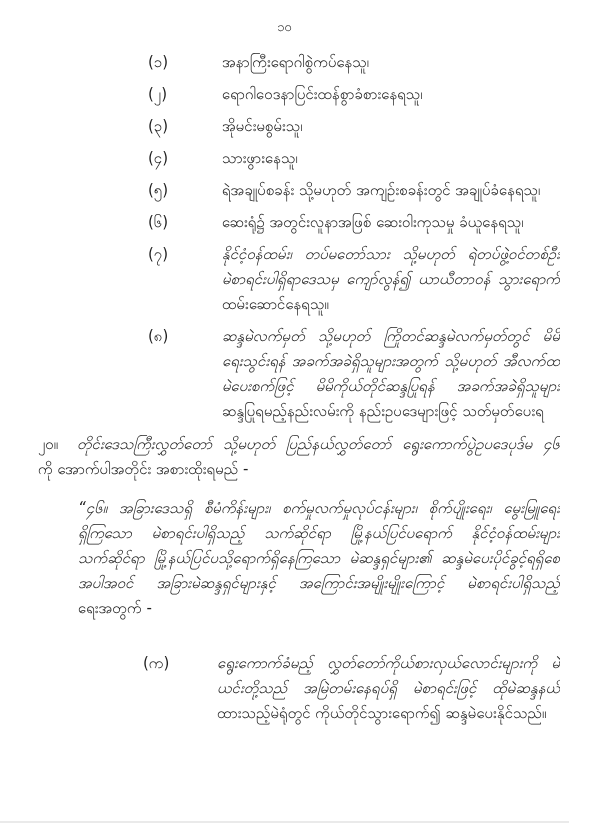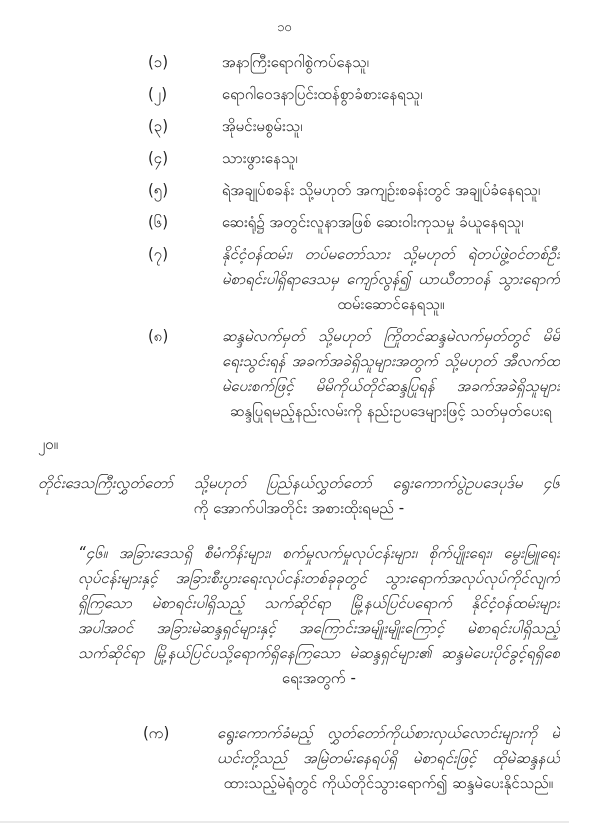--- a/index.html
+++ b/index.html
@@ -43,29 +43,29 @@
   .jline {
     height: 25px;
     overflow: hidden;
     text-align: justify;
     text-align-last: justify;
     font-style: italic;
   }
   .lline {
     height: 25px;
     overflow: hidden;
-    text-align: center;
+    text-align: left;
   }
   
   .para20 { margin-top: 8px; }
-  .p20-row { display: flex; flex-direction: column; }
+  .p20-row { display: flex; }
   .p20-num { flex: 0 0 39px; width: 39px; height: 25px; overflow: hidden; }
   .p20-row .jline { flex: 1 1 auto; min-width: 0; }
   
-  .sec46 { margin-top: 20px; margin-left: 40px; }
+  .sec46 { margin-top: 14px; margin-left: 40px; }
   
   .ka { margin-top: 30px; margin-left: 105px; }
   .bottom-edge {
     position: absolute;
     left: 0; right: 0; bottom: 0;
     height: 2px;
     background: #eaeaea;
   }
 </style>
 </head>
@@ -133,24 +133,23 @@
     <div class="para20">
       <div class="p20-row">
         <span class="p20-num">၂၀။</span>
         <div class="jline">တိုင်းဒေသကြီးလွှတ်တော် သို့မဟုတ် ပြည်နယ်လွှတ်တော် ရွေးကောက်ပွဲဥပဒေပုဒ်မ ၄၆</div>
       </div>
       <div class="lline">ကို အောက်ပါအတိုင်း အစားထိုးရမည် -</div>
     </div>
 
     <div class="sec46">
       <div class="jline">“၄၆။  အခြားဒေသရှိ စီမံကိန်းများ၊ စက်မှုလက်မှုလုပ်ငန်းများ၊ စိုက်ပျိုးရေး၊ မွေးမြူရေး</div>
-      <div class="jline">လုပ်ငန်းများနှင့် အခြားစီးပွားရေးလုပ်ငန်းတစ်ခုခုတွင် သွားရောက်အလုပ်လုပ်ကိုင်လျက်</div>
       <div class="jline">ရှိကြသော မဲစာရင်းပါရှိသည့် သက်ဆိုင်ရာ မြို့နယ်ပြင်ပရောက် နိုင်ငံ့ဝန်ထမ်းများ</div>
+      <div class="jline">သက်ဆိုင်ရာ မြို့နယ်ပြင်ပသို့ရောက်ရှိနေကြသော မဲဆန္ဒရှင်များ၏ ဆန္ဒမဲပေးပိုင်ခွင့်ရရှိစေ</div>
       <div class="jline">အပါအဝင် အခြားမဲဆန္ဒရှင်များနှင့် အကြောင်းအမျိုးမျိုးကြောင့် မဲစာရင်းပါရှိသည့်</div>
-      <div class="jline">သက်ဆိုင်ရာ မြို့နယ်ပြင်ပသို့ရောက်ရှိနေကြသော မဲဆန္ဒရှင်များ၏ ဆန္ဒမဲပေးပိုင်ခွင့်ရရှိစေ</div>
       <div class="lline">ရေးအတွက် -</div>
     </div>
 
     <div class="ka li">
       <span class="li-num">(က)</span>
       <div class="li-text">
         <div class="jline">ရွေးကောက်ခံမည့် လွှတ်တော်ကိုယ်စားလှယ်လောင်းများကို မဲပေးလို</div>
         <div class="jline">ယင်းတို့သည် အမြဲတမ်းနေရပ်ရှိ မဲစာရင်းဖြင့် ထိုမဲဆန္ဒနယ်အသီးသီးတွင်</div>
         <div class="lline">ထားသည့်မဲရုံတွင် ကိုယ်တိုင်သွားရောက်၍ ဆန္ဒမဲပေးနိုင်သည်။</div>
       </div>

